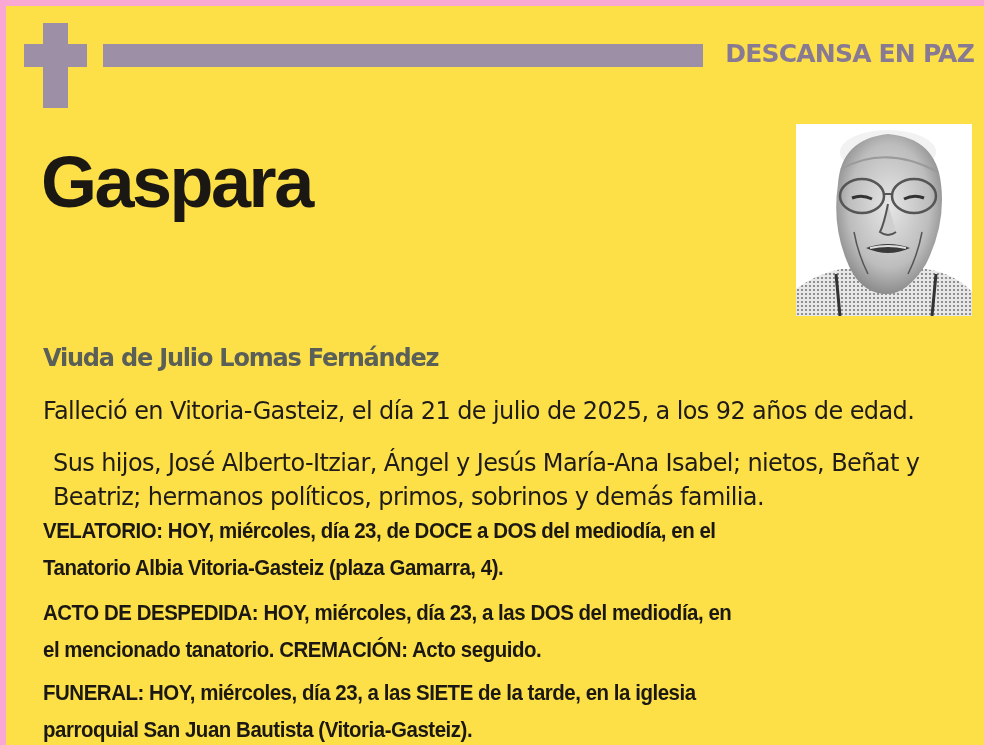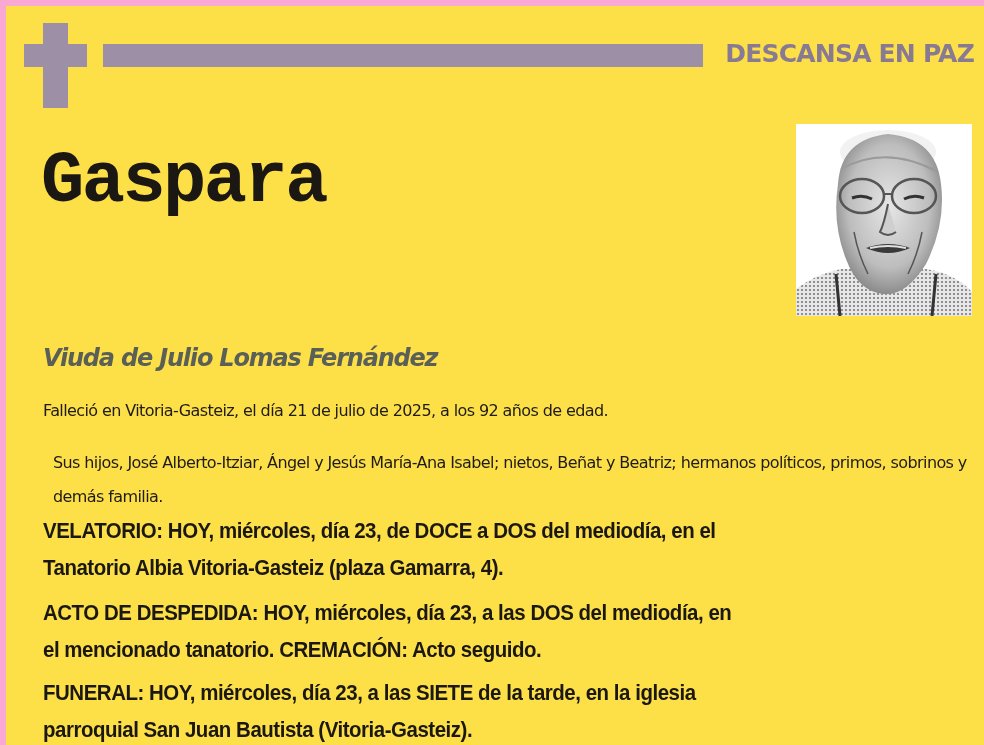--- a/index.html
+++ b/index.html
@@ -12,35 +12,35 @@
   .cross-v { position: absolute; left: 37px; top: 17px; width: 25px; height: 85px; background: #9d8fa5; }
   .cross-h { position: absolute; left: 18px; top: 38px; width: 63px; height: 23px; background: #9d8fa5; }
   .header-bar { position: absolute; left: 97px; top: 38px; width: 600px; height: 23px; background: #9d8fa5; }
   .header-label {
     position: absolute; left: 706px; top: 33px; width: 262px; text-align: right;
     font-family: "DejaVu Sans", sans-serif; font-weight: bold; font-size: 25px;
     color: #887a92; letter-spacing: -0.8px; white-space: nowrap;
   }
   .name {
     position: absolute; left: 35px; top: 132px; margin: 0;
-    font-family: Liberation Mono, monospace; font-weight: bold; font-size: 72px;
+    font-family: Liberation Sans, sans-serif; font-weight: bold; font-size: 72px;
     line-height: 89px; color: #1b1814; letter-spacing: -2.5px;
   }
   .photo {
     position: absolute; left: 790px; top: 118px; width: 176px; height: 192px;
     background: #ffffff; overflow: hidden;
   }
   .subtitle {
     position: absolute; left: 37px; top: 338px;
     font-family: "DejaVu Sans", sans-serif; font-weight: bold; font-size: 24px;
-    color: #5a5f58; letter-spacing: -1.2px; white-space: nowrap; font-style: italic;
+    color: #5a5f58; letter-spacing: -1.2px; white-space: nowrap;
   }
   .body-text {
     position: absolute; left: 37px; width: 920px;
-    font-family: "DejaVu Sans", sans-serif; font-size: 16px; line-height: 34px;
+    font-family: "DejaVu Sans", sans-serif; font-size: 24px; line-height: 34px;
     color: #1e1b18; letter-spacing: -0.6px;
   }
   .p1 { top: 388px; white-space: nowrap; }
   .p2 { top: 430px; }
   .bold-text {
     position: absolute; left: 37px; width: 920px;
     font-family: "Liberation Sans", sans-serif; font-weight: bold; font-size: 22px;
     line-height: 37px; color: #1b1814; letter-spacing: -0.5px;
     transform: scaleX(0.93); transform-origin: left top;
   }

